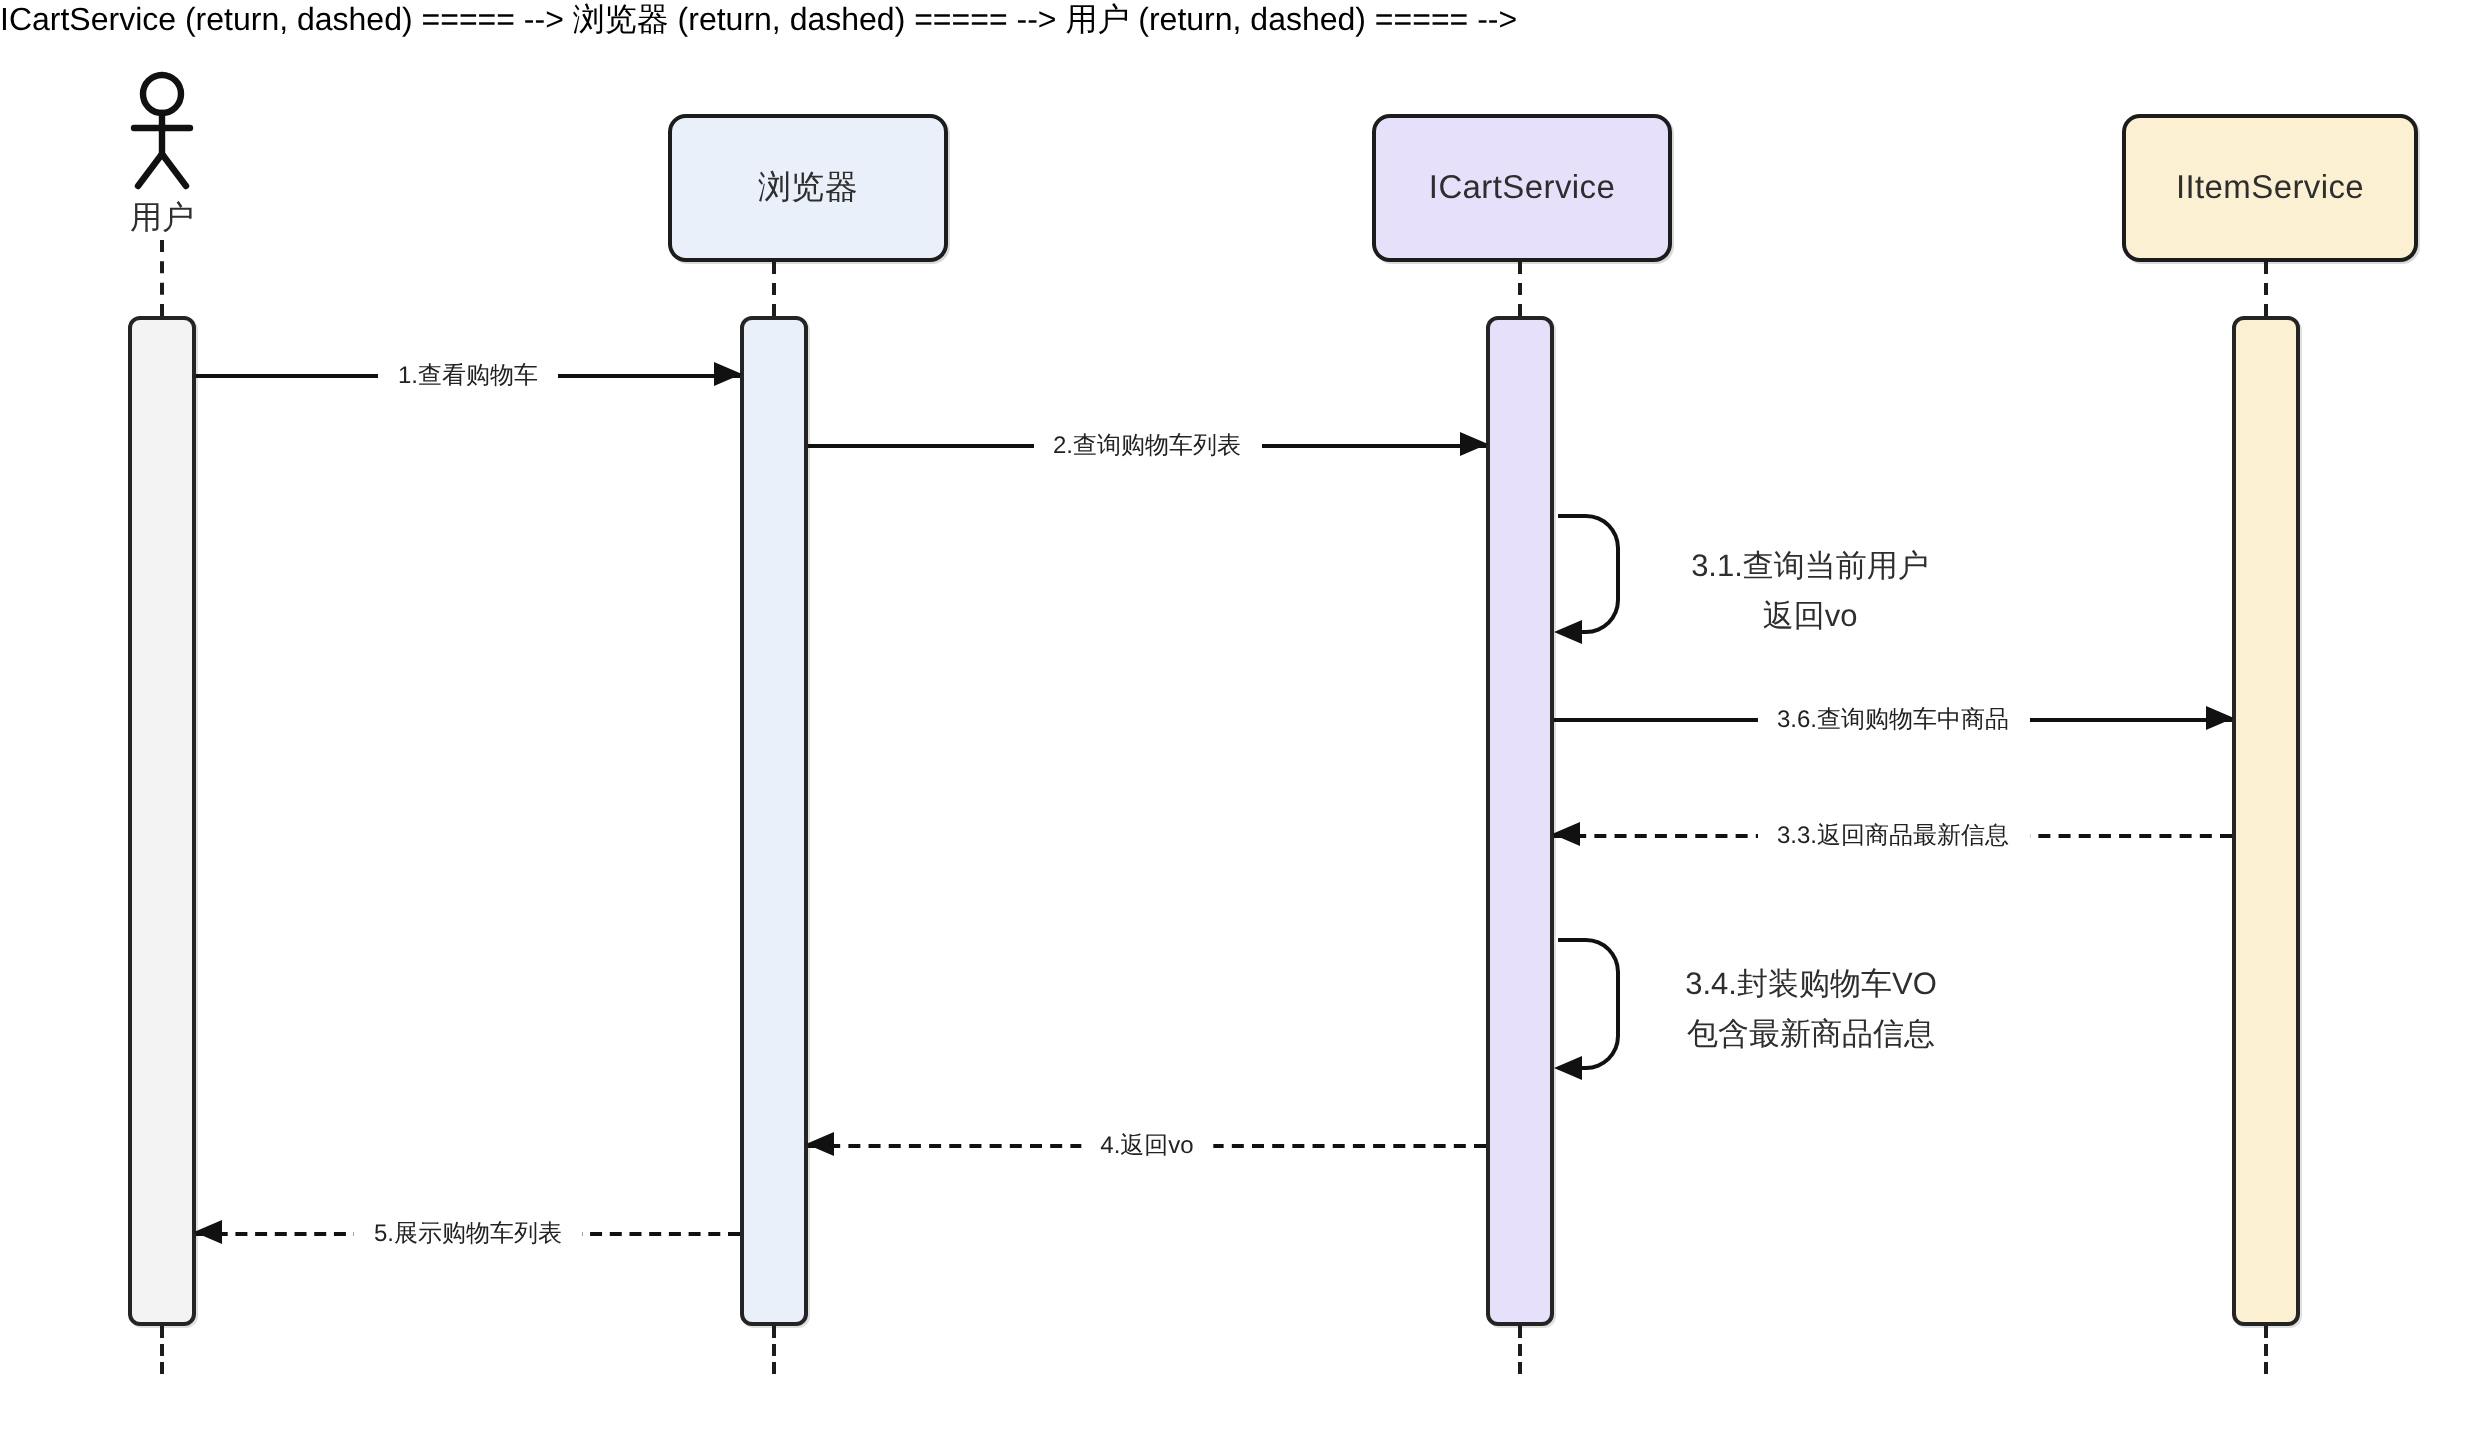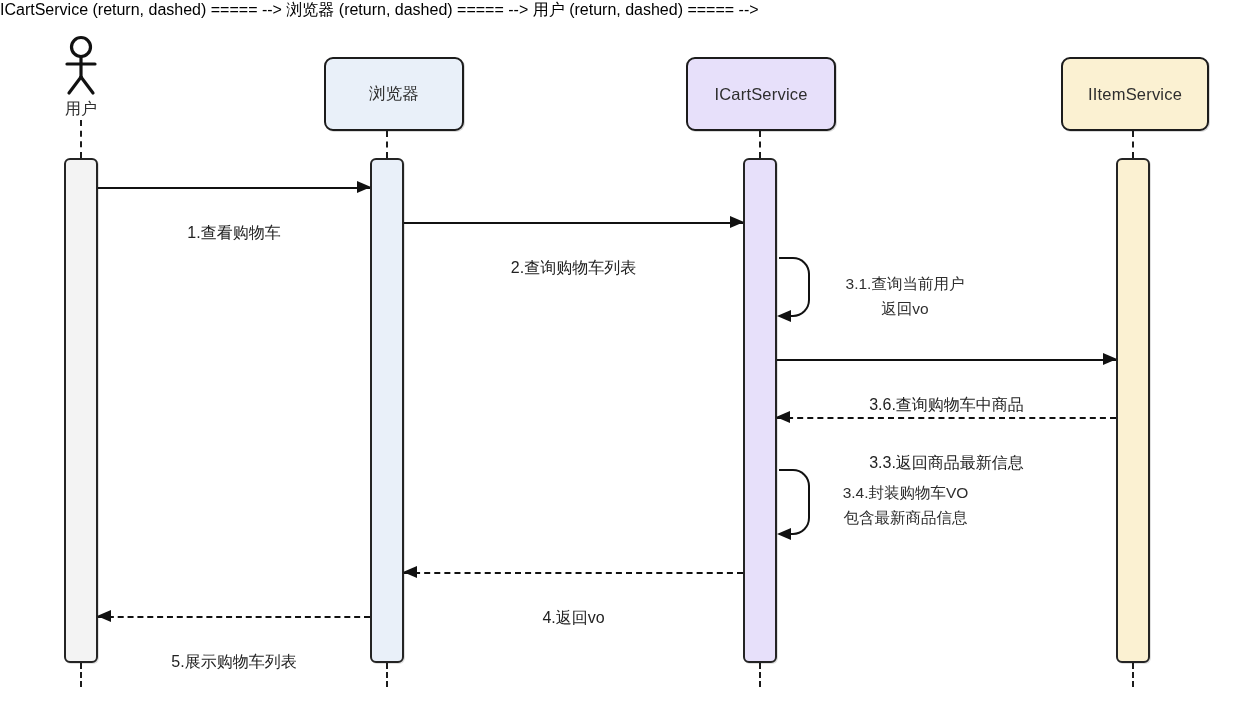--- a/index.html
+++ b/index.html
@@ -8,21 +8,21 @@
   .canvas { position:relative; width:1243px; height:718px; background:#ffffff; overflow:hidden; }
 
   
   .pbox {
     position:absolute; top:57px; height:74px;
     border:2.5px solid #1c1c1c; border-radius:9px;
     display:flex; align-items:center; justify-content:center;
     font-size:16.5px; color:#2e2e2e; letter-spacing:.2px;
     box-shadow:1px 1px 0 rgba(0,0,0,.15);
   }
-  .pbox-browser { left:324px; width:140px; }
+  .pbox-browser { left:334px; width:140px; }
   .pbox-cart    { left:686px; width:150px; }
   .pbox-item    { left:1061px; width:148px; }
 
   
   .actor-wrap { position:absolute; left:58px; top:34px; width:46px; height:64px; }
   .actor-label { position:absolute; left:51px; top:99px; width:60px; text-align:center;
                  font-size:16px; color:#2e2e2e; }
 
   
   .lifeline { position:absolute; width:0; border-left:2.5px dashed #1c1c1c; }
@@ -34,21 +34,21 @@
     box-shadow:1px 1px 0 rgba(0,0,0,.12);
   }
 
   
   .msg { position:absolute; height:0; }
   .msg.solid  { border-top:2.5px solid #111; }
   .msg.dashed { border-top:2.5px dashed #111; }
   .msg-label {
     position:absolute; left:50%; top:-1px; transform:translate(-50%,-50%);
     background:#ffffff; padding:0 10px; white-space:nowrap;
-    font-size:16px; color:#222; line-height:21px;margin-top:44px;
+    font-size:12px; color:#222; line-height:21px;
   }
   .ah { position:absolute; width:0; height:0; top:-8.5px; }
   .ah-right { right:-1px; border-left:14px solid #111; border-top:6.5px solid transparent; border-bottom:6.5px solid transparent; }
   .ah-left  { left:-1px;  border-right:14px solid #111; border-top:6.5px solid transparent; border-bottom:6.5px solid transparent; }
 
   
   .self-loop {
     position:absolute; width:31px;
     border:2.5px solid #111; border-left:none;
     border-radius:0 17px 17px 0;

